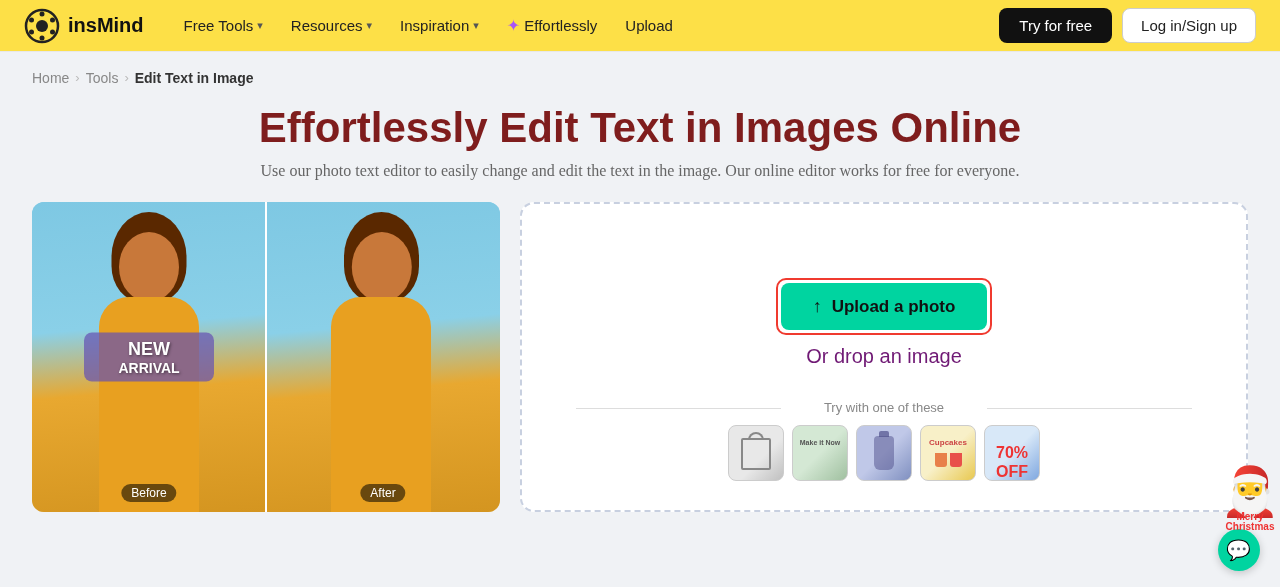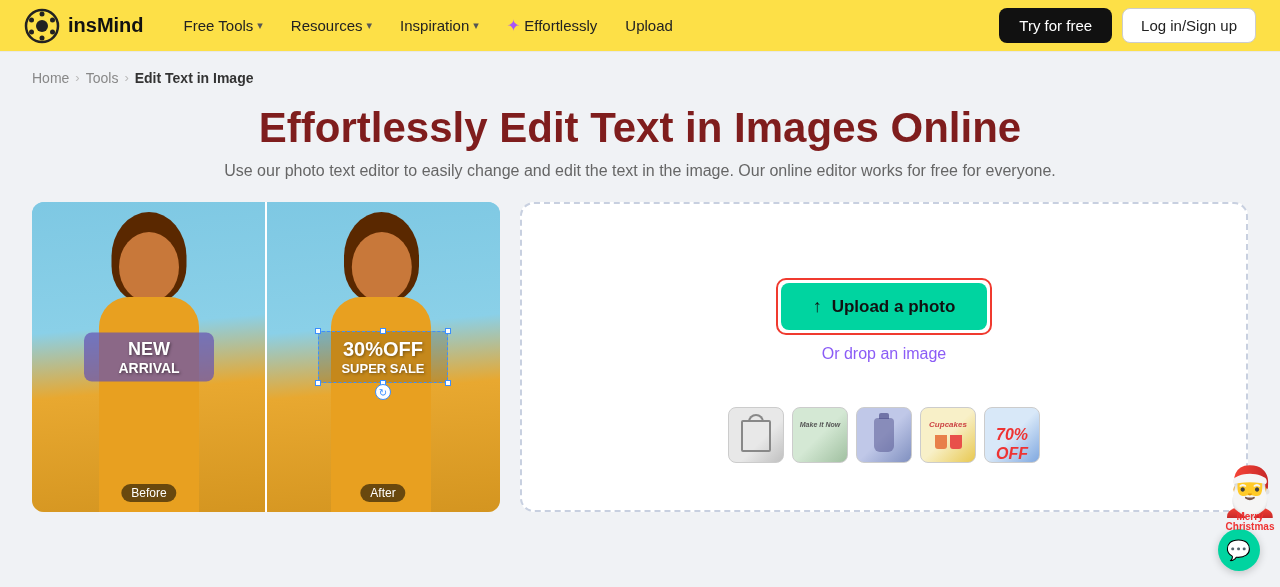--- a/index.html
+++ b/index.html
@@ -95,20 +95,21 @@
       font-weight: 800;
       color: #7f1d1d;
       margin-bottom: 10px;
       line-height: 1.15;
     }
     .hero-subtitle {
       text-align: center;
       font-size: 16px;
       color: #666;
       margin-bottom: 22px;
+      font-family: Liberation Serif, serif;
     }
 
     
     .content-area {
       display: flex;
       gap: 20px;
       align-items: flex-start;
     }
 
     
@@ -260,23 +261,23 @@
       font-weight: 600;
       cursor: pointer;
       display: flex;
       align-items: center;
       gap: 10px;
     }
     .upload-icon {
       font-size: 18px;
     }
     .drop-text {
-      color: #8b5cf6;
-      font-size: 16px;
-      margin-bottom: 44px;
+      color: #701a75;
+      font-size: 20px;
+      margin-bottom: 32px;
     }
     .try-label {
       color: #888;
       font-size: 13px;
       margin-bottom: 10px;
       position: relative;
       width: 100%;
       text-align: center;
     }
     .try-label::before, .try-label::after {
@@ -285,21 +286,20 @@
       top: 50%;
       width: 30%;
       height: 1px;
       background: #ddd;
     }
     .try-label::before { left: 5%; }
     .try-label::after { right: 5%; }
     .sample-thumbs {
       display: flex;
       gap: 8px;
-      font-style: italic;
     }
     .sample-thumb {
       width: 56px;
       height: 56px;
       border-radius: 8px;
       background: #e0e0e0;
       overflow: hidden;
       cursor: pointer;
       border: 1px solid #ccc;
     }
@@ -422,48 +422,35 @@
       <div class="demo-after">
         <div class="fake-photo">
           <div style="position:absolute;inset:0;background:linear-gradient(175deg,#7ec8e3 0%,#8ad0e8 40%,#e8a830 60%,#d49520 100%);"></div>
 
           <div style="position:absolute;top:10px;left:50%;transform:translateX(-52%);width:75px;height:90px;background:#5a2800;border-radius:50% 50% 40% 40%;"></div>
 
           <div style="position:absolute;top:30px;left:50%;transform:translateX(-52%);width:60px;height:70px;background:#c8783a;border-radius:50%;"></div>
 
           <div style="position:absolute;top:95px;left:50%;transform:translateX(-52%);width:100px;height:220px;background:#e8a020;border-radius:30px 30px 0 0;"></div>
 
-          <div class="after-text-box" style="position:relative;">
-
-            <span style="position:absolute;top:-4px;left:-4px;width:6px;height:6px;background:#fff;border:1.5px solid #3a8fff;display:block;"></span>
-            <span style="position:absolute;top:-4px;right:-4px;width:6px;height:6px;background:#fff;border:1.5px solid #3a8fff;display:block;"></span>
-            <span style="position:absolute;bottom:-4px;left:-4px;width:6px;height:6px;background:#fff;border:1.5px solid #3a8fff;display:block;"></span>
-            <span style="position:absolute;bottom:-4px;right:-4px;width:6px;height:6px;background:#fff;border:1.5px solid #3a8fff;display:block;"></span>
-
-            <span style="position:absolute;top:-4px;left:50%;margin-left:-3px;width:6px;height:6px;background:#fff;border:1.5px solid #3a8fff;display:block;"></span>
-            <span style="position:absolute;bottom:-4px;left:50%;margin-left:-3px;width:6px;height:6px;background:#fff;border:1.5px solid #3a8fff;display:block;"></span>
-            <div class="after-text1">30%OFF</div>
-            <div class="after-text2">SUPER SALE</div>
-
-            <div class="rotate-handle">↻</div>
-          </div>
         </div>
         <div class="demo-label">After</div>
       </div>
     </div>
 
     <div class="upload-panel">
       <div class="upload-btn-wrapper">
         <button class="upload-btn">
           <span class="upload-icon">↑</span>
           <span>Upload a photo</span>
         </button>
       </div>
       <p class="drop-text">Or drop an image</p>
 
+      <div class="try-label">Try with one of these</div>
 
       <div class="sample-thumbs">
         <div class="sample-thumb thumb-1">
 
           <div style="width:30px;height:32px;border:2px solid #888;border-radius:2px;margin:12px auto;position:relative;">
             <div style="width:16px;height:8px;border:2px solid #888;border-radius:8px 8px 0 0;position:absolute;top:-8px;left:5px;background:none;"></div>
           </div>
         </div>
         <div class="sample-thumb thumb-2">
           <div style="padding:4px;font-size:7px;color:#555;font-weight:600;line-height:1.4;text-align:center;margin-top:8px;">Make it Now</div>

